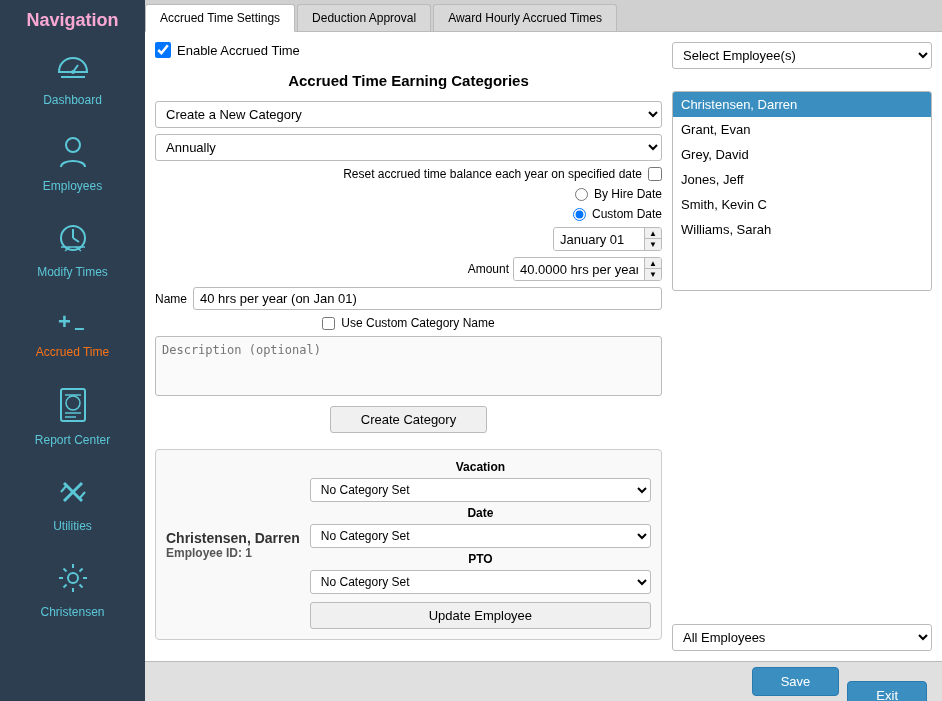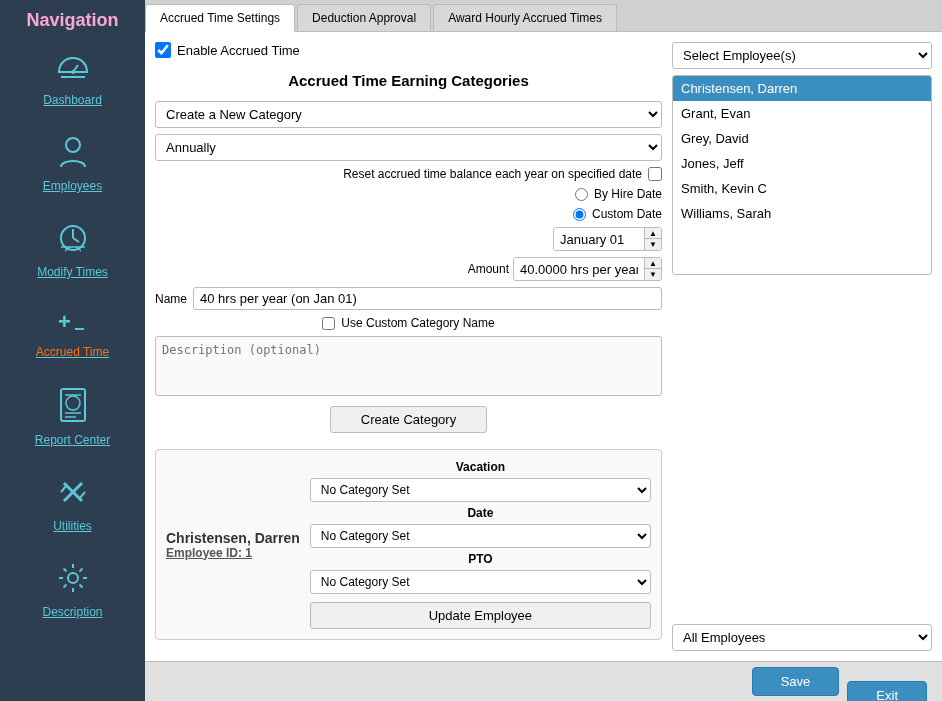--- a/index.html
+++ b/index.html
@@ -25,21 +25,20 @@
     }
     .sidebar-item {
       display: flex;
       flex-direction: column;
       align-items: center;
       color: #5bc8d8;
       margin: 8px 17px;
       cursor: pointer;
       width: 100%;
       padding: 6px 0;
-      text-decoration: underline;
     }
     .sidebar-item .icon-wrap {
       font-size: 28px;
       color: #5bc8d8;
       margin-bottom: 3px;
     }
     .sidebar-item .label {
       font-size: 12px;
       color: #5bc8d8;
     }
@@ -95,21 +94,21 @@
       display: flex;
       flex-direction: column;
       gap: 6px;
     }
 
     
     .right-panel {
       width: 260px;
       display: flex;
       flex-direction: column;
-      gap: 6px;
+      gap: 22px;
     }
 
     
     .enable-row {
       display: flex;
       align-items: center;
       gap: 6px;
       margin-bottom: 4px;
     }
     .enable-row input[type=checkbox] { width: 16px; height: 16px; }
@@ -239,21 +238,20 @@
     }
     .employee-name {
       font-size: 14px;
       font-weight: bold;
       color: #333;
     }
     .employee-id {
       font-size: 12px;
       font-weight: bold;
       color: #555;
-      text-decoration: underline;
     }
     .employee-categories {
       flex: 1;
       display: flex;
       flex-direction: column;
       gap: 4px;
     }
     .cat-label {
       font-size: 12px;
       font-weight: bold;
@@ -439,21 +437,21 @@
     <div class="label">Utilities</div>
   </div>
 
   <div class="sidebar-item">
     <div class="icon-wrap">
       <svg width="34" height="34" viewBox="0 0 34 34" fill="none">
         <circle cx="17" cy="17" r="5" stroke="#5bc8d8" stroke-width="2" fill="none"></circle>
         <path d="M17 3 L17 7 M17 27 L17 31 M3 17 L7 17 M27 17 L31 17 M7.5 7.5 L10.5 10.5 M23.5 23.5 L26.5 26.5 M26.5 7.5 L23.5 10.5 M10.5 23.5 L7.5 26.5" stroke="#5bc8d8" stroke-width="2"></path>
       </svg>
     </div>
-    <div class="label">Description</div>
+    <div class="label">Christensen</div>
   </div>
 </div>
 
 <div class="main-content">
 
   <div class="tabs">
     <div class="tab active">Accrued Time Settings</div>
     <div class="tab">Deduction Approval</div>
     <div class="tab">Award Hourly Accrued Times</div>
   </div>

